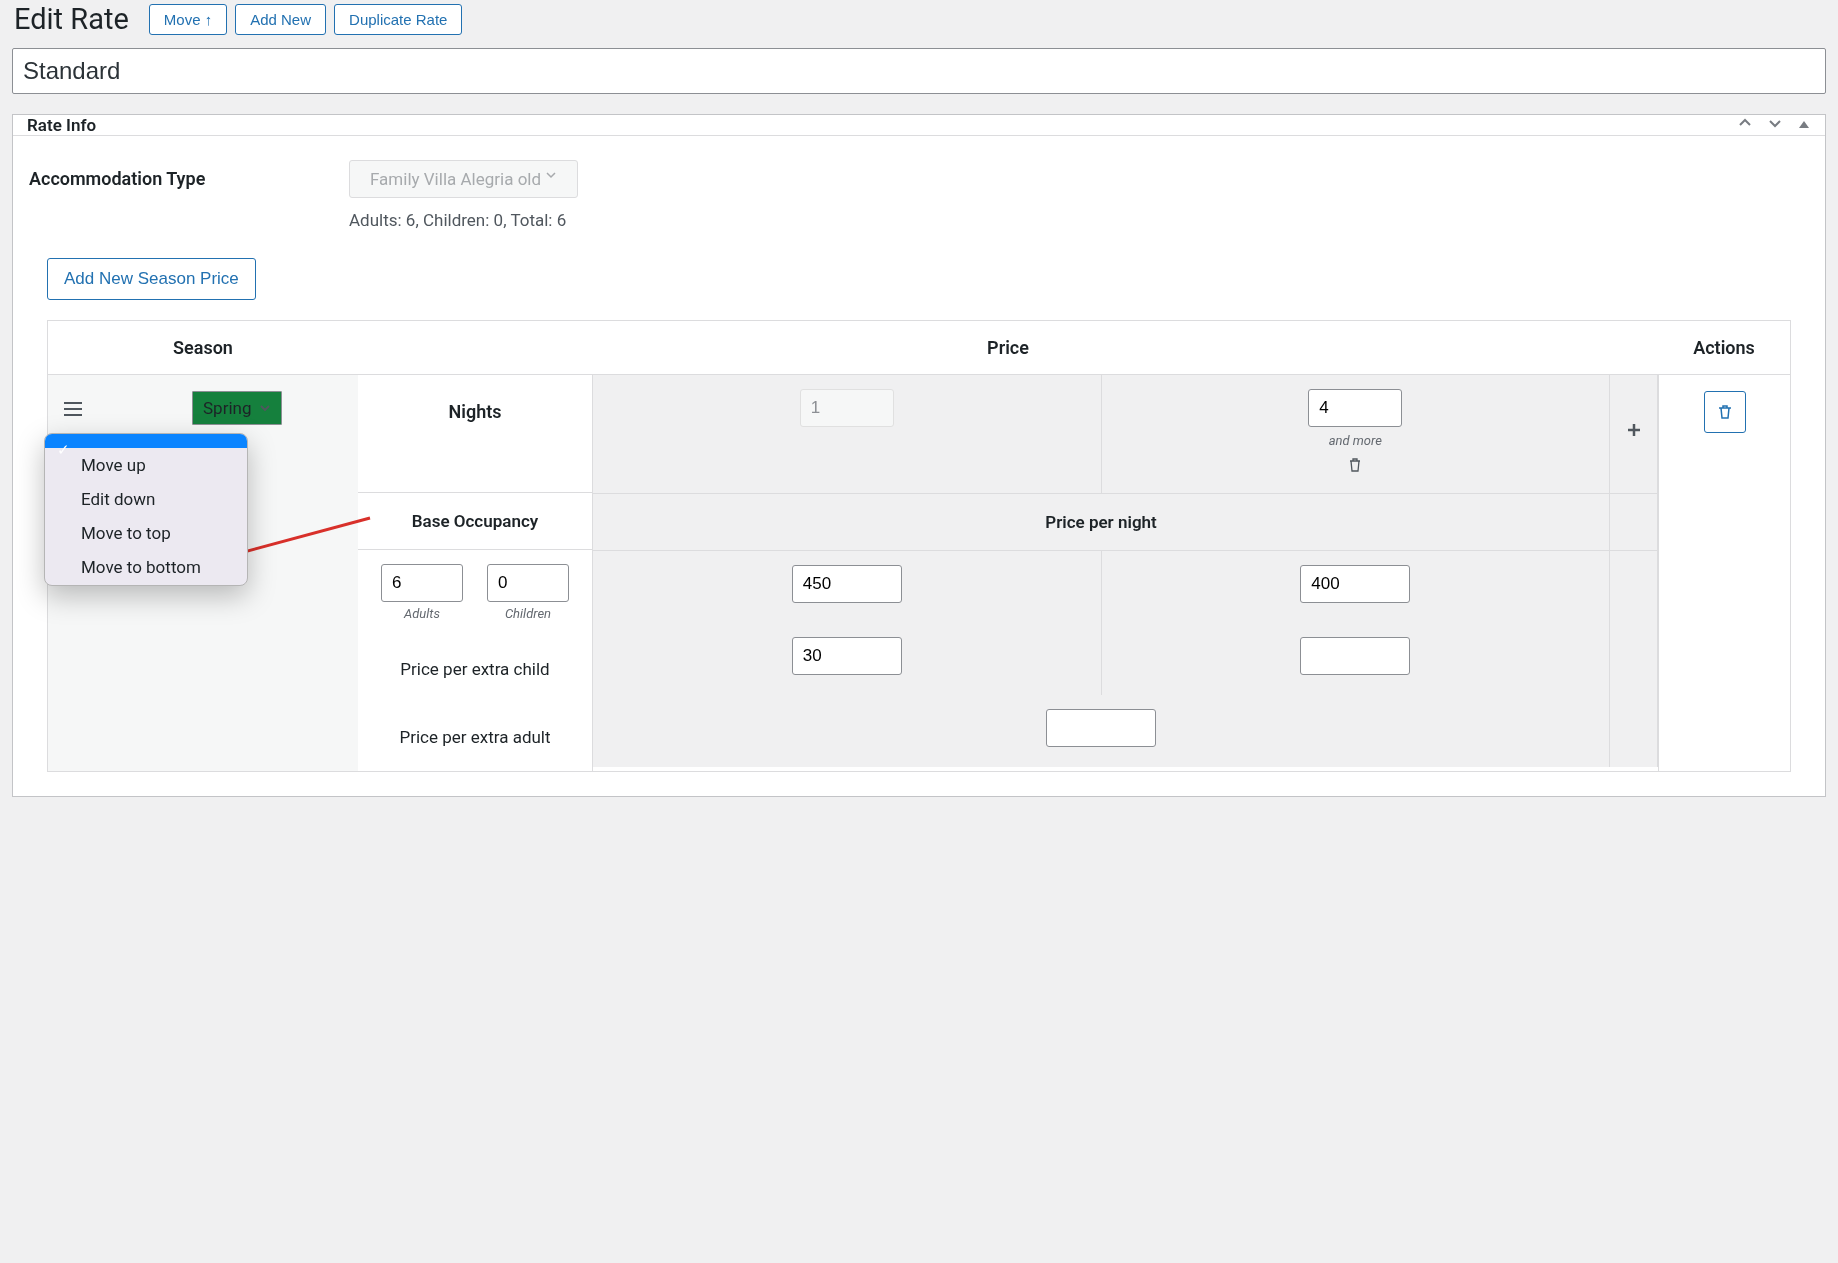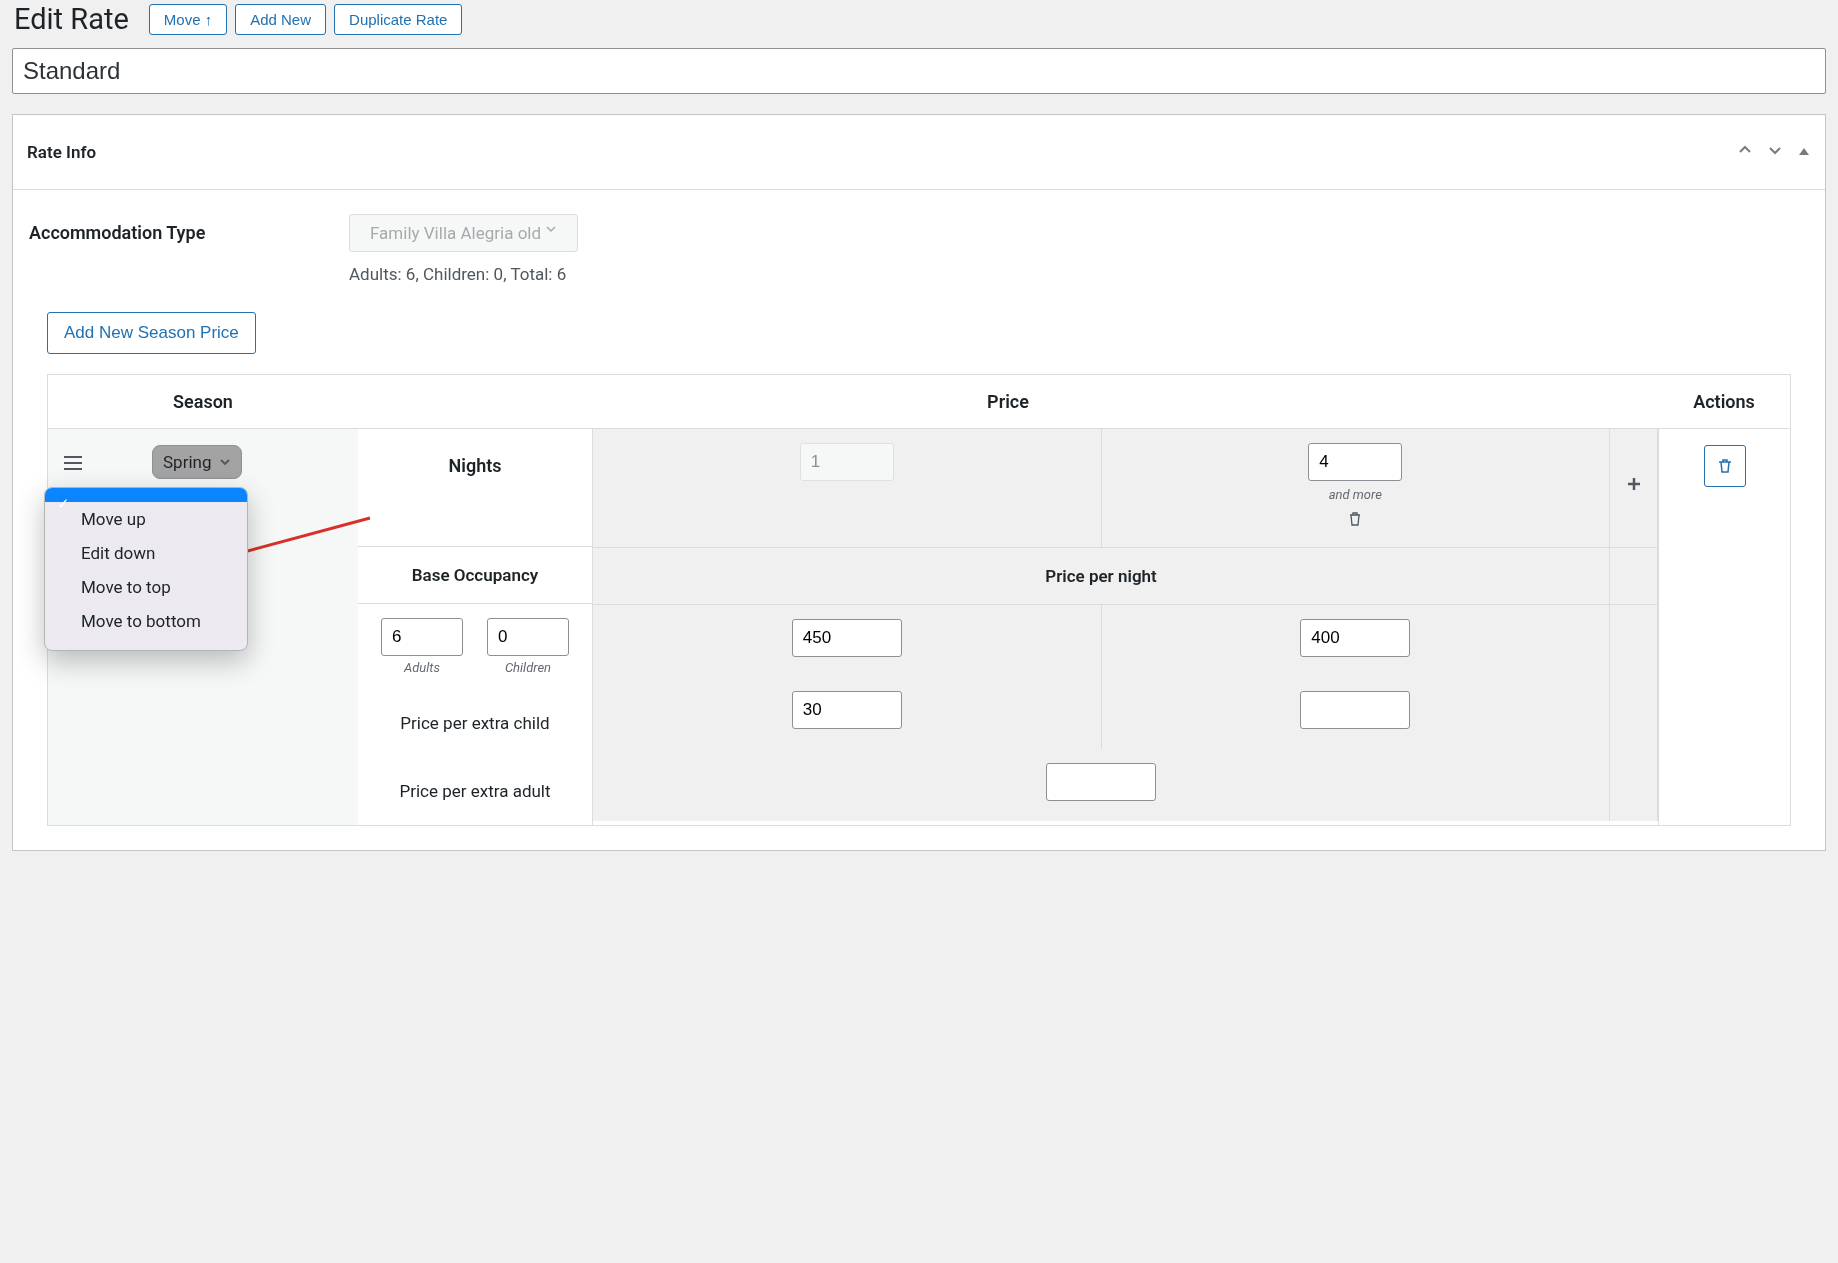--- a/index.html
+++ b/index.html
@@ -45,21 +45,21 @@
   }
   .panel {
     margin: 12px 12px 0 12px;
     background: #fff;
     border: 1px solid #c3c4c7;
   }
   .panel-header {
     display: flex;
     align-items: center;
     justify-content: space-between;
-    padding: 27px 14px;
+    padding: 0 14px;
     border-bottom: 1px solid #dcdcde;
     font-size: 17px;
     font-weight: 600;
     color: #1d2327;
   }
   .panel-header-icons { display:flex; gap: 14px; align-items:center; color:#787c82;}
   .panel-header-icons span { cursor:pointer; font-size: 16px; }
   .panel-body { padding: 24px 16px 6px 16px; }
 
   .field-row { display:flex; align-items:flex-start; margin-bottom: 28px;}
@@ -117,28 +117,29 @@
     position: relative;
   }
   .drag-icon {
     color:#50575e;
     font-size: 20px;
     padding-top: 6px;
     cursor: grab;
   }
   .season-select {
     border: 1px solid #8c8f94;
-    background: #a3a3a3;
+    background: #15803d;
     padding: 6px 10px;
     font-size: 17px;
-    border-radius: 8px;
+    border-radius: 1px;
     display:inline-flex;
     align-items:center;
     gap: 8px;
     cursor: pointer;
+    margin-left: 40px;
   }
 
   .cell-price {
     flex: 1;
     display:flex;
   }
   .price-left-col {
     width: 235px;
     border-right: 1px solid #dcdcde;
   }
@@ -273,21 +274,21 @@
     position:absolute;
     top: 58px;
     left: -4px;
     background:#ece9f1;
     border:1px solid #b5b5b5;
     border-radius: 8px;
     box-shadow: 0 10px 28px rgba(0,0,0,0.25);
     min-width: 204px;
     overflow:hidden;
     z-index: 10;
-    padding-bottom: 12px;
+    padding-bottom: 1px;
   }
   .dropdown-item {
     padding: 7px 16px 7px 36px;
     font-size: 17px;
     color:#1d2327;
     position: relative;
     cursor:pointer;
   }
   .dropdown-item.selected {
     background:#0a84ff;

